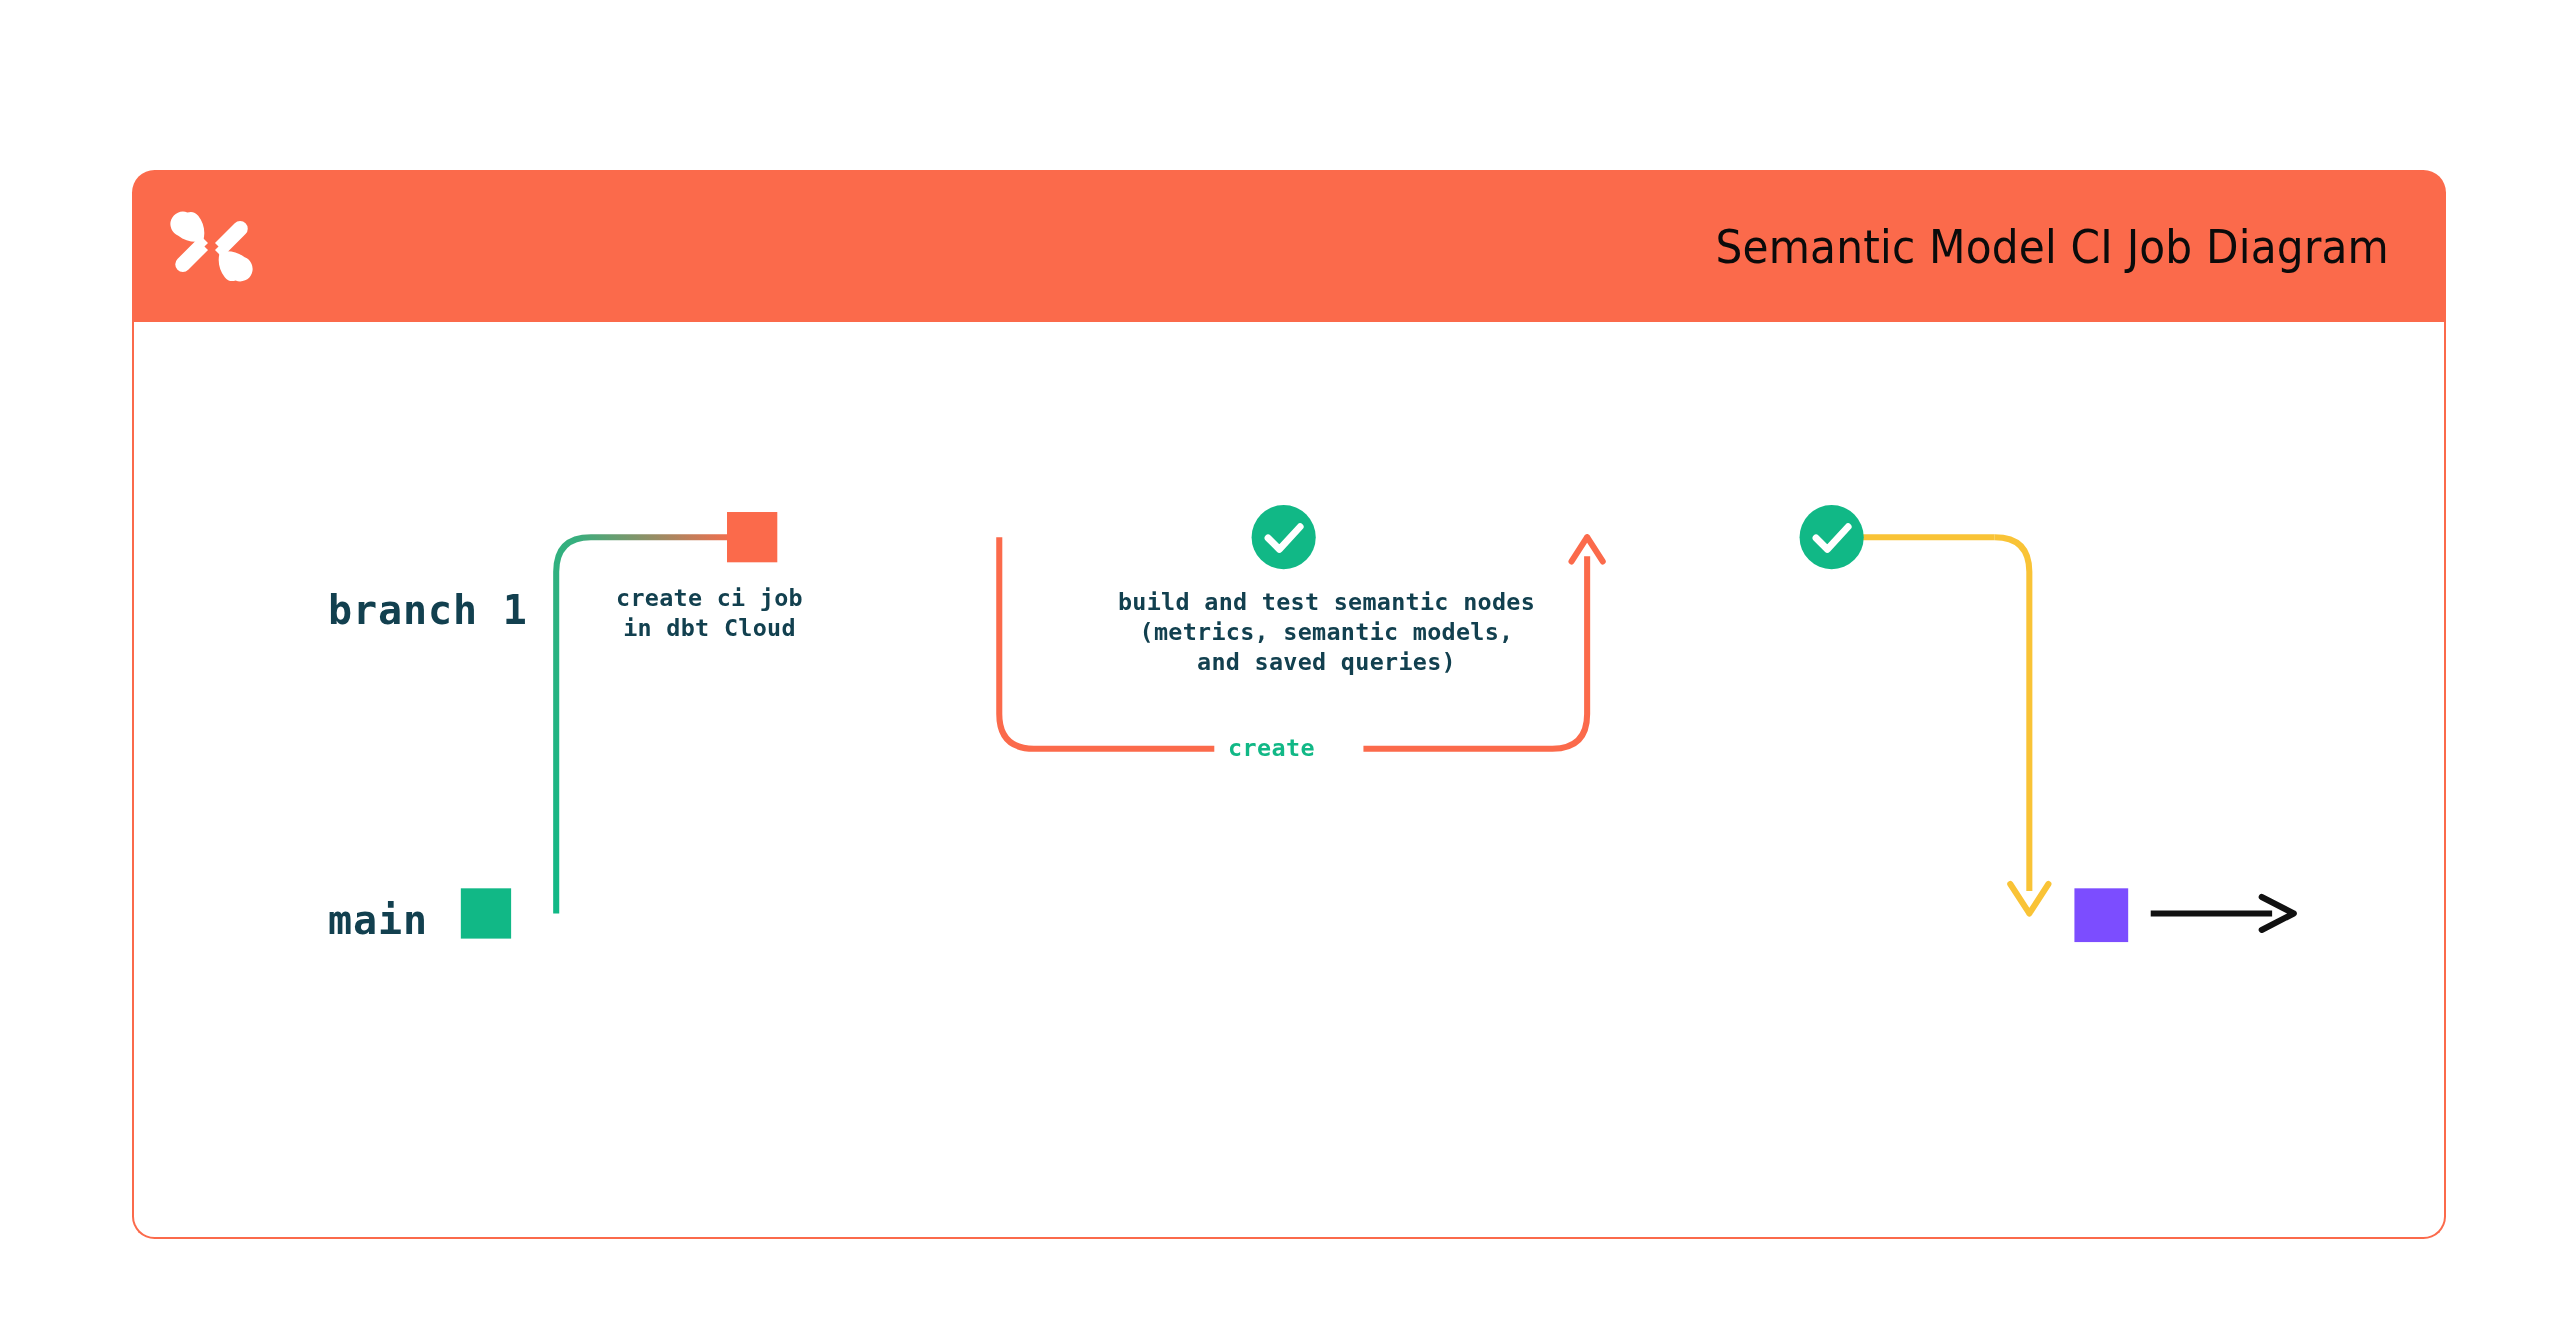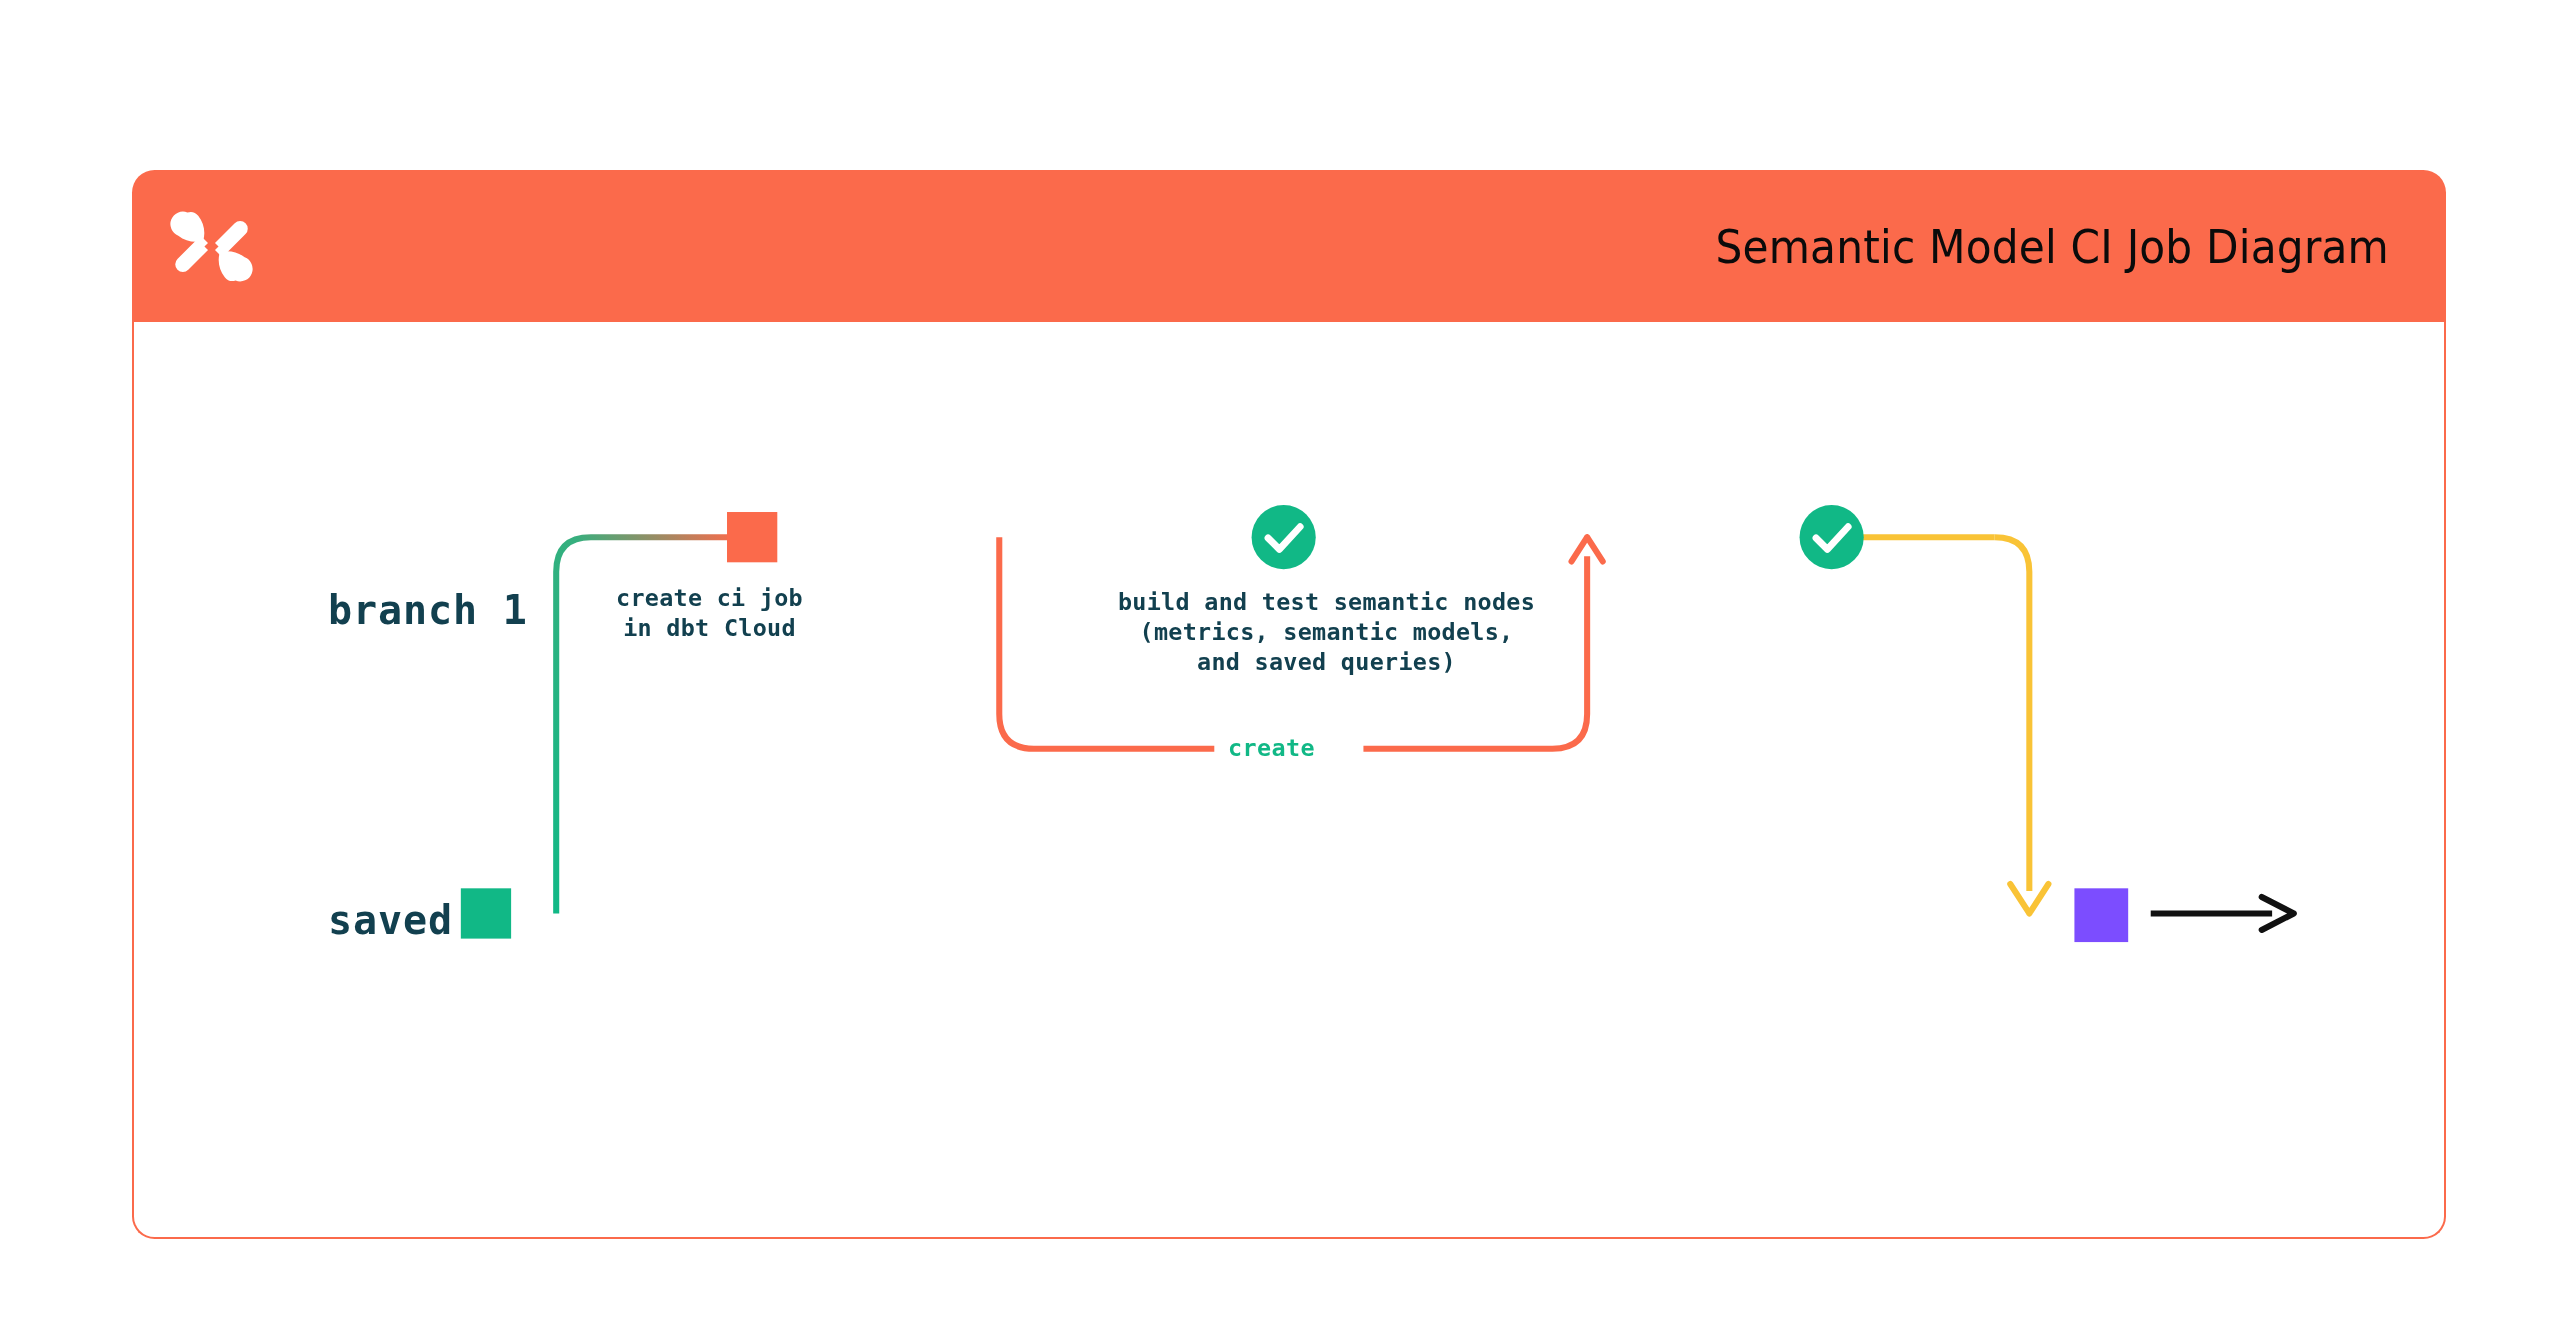--- a/index.html
+++ b/index.html
@@ -191,21 +191,21 @@
     <g>
       <circle cx="2112" cy="578" r="37" fill="#11B886"></circle>
       <path d="M 2094 579 L 2107 592 L 2131 566" stroke="#ffffff" stroke-width="8" fill="none" stroke-linecap="round" stroke-linejoin="round"></path>
     </g>
 
     <rect x="2392" y="983" width="62" height="62" fill="#7C4DFF"></rect>
   </svg>
 
   <div class="mono lane-label" id="label-branch1">branch 1</div>
 
-  <div class="mono lane-label" id="label-main">saved</div>
+  <div class="mono lane-label" id="label-main">main</div>
 
   <div class="mono node-label" id="label-create">create ci job
 in dbt Cloud</div>
 
   <div class="mono node-label" id="label-build">build and test semantic nodes
 (metrics, semantic models,
 and saved queries)</div>
 
 
 

